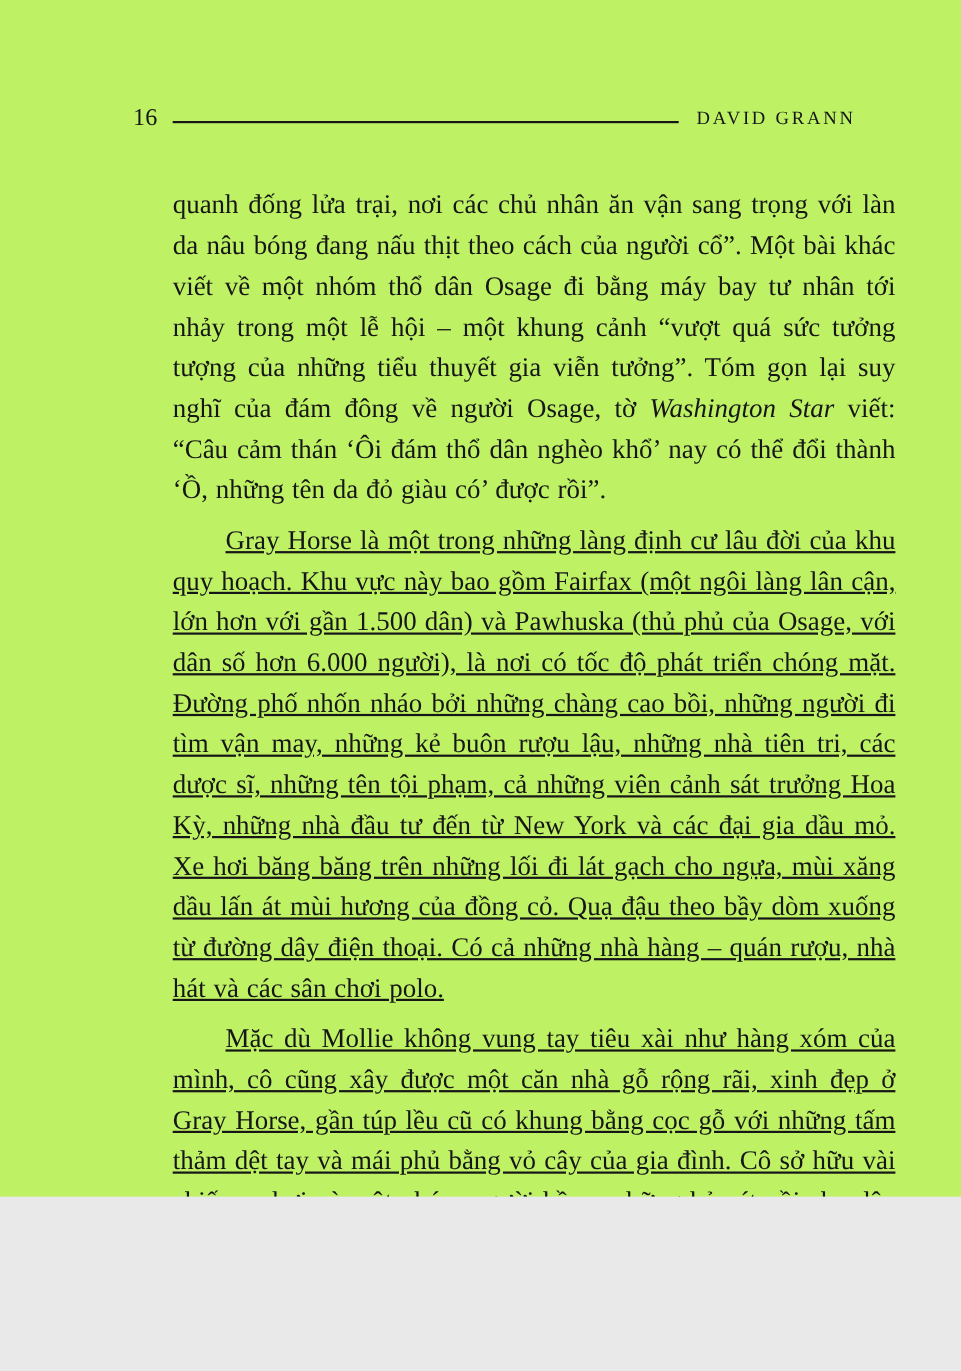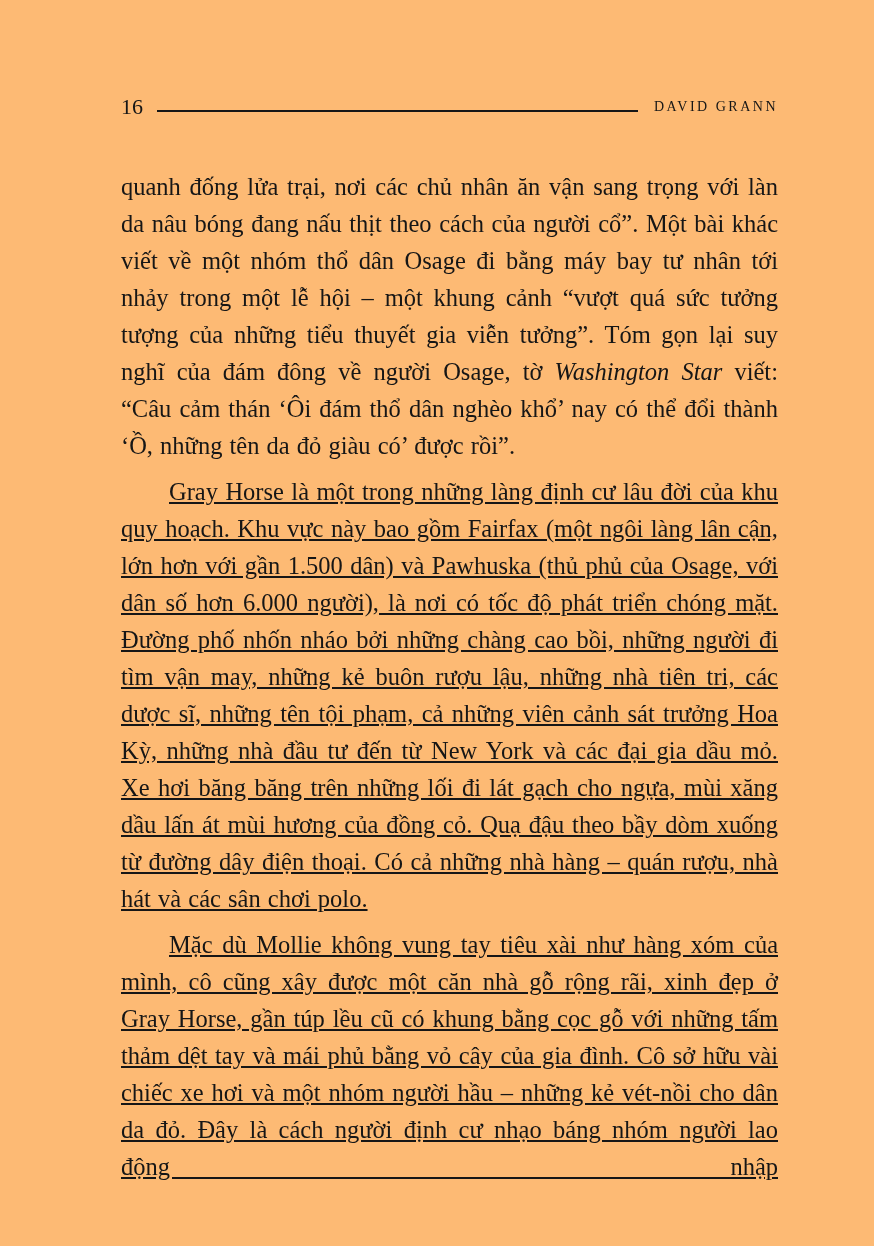--- a/index.html
+++ b/index.html
@@ -1,21 +1,21 @@
 <!DOCTYPE html>
 <html><head>
   <meta charset="utf-8">
   <style>
     * { margin: 0; padding: 0; box-sizing: border-box; }
     html, body { background: #e9e9e9; }
     body { display: flex; justify-content: center; }
     .page {
       width: 874px;
-      height: 1246px;
-      background: #fdba74;
+      height: 1088px;
+      background: #bef264;
       font-family: "Liberation Serif", serif;
       color: #161616;
       padding: 96px 96px 0 121px;
       overflow: hidden;
       position: relative;
     }
     .page-header {
       display: flex;
       align-items: center;
       margin-bottom: 50px;
@@ -28,28 +28,29 @@
     }
     .header-rule {
       flex: 1 1 auto;
       height: 0;
       border-bottom: 2px solid #161616;
       position: relative;
       top: 4px;
       margin-right: 16px;
     }
     .running-head {
-      font-size: 14px;
+      font-size: 17px;
       line-height: 1;
       letter-spacing: 2.5px;
       flex: 0 0 auto;
       text-align: center;
     }
     .page-body {
       width: 100%;
+      margin-left: 36px;
     }
     .para {
       font-size: 24.5px;
       line-height: 37px;
       text-align: justify;
       word-spacing: 1px;
     }
     .para + .para { margin-top: 9px; text-decoration: underline; }
     .indented { text-indent: 48px; }
     .justify-last { text-align-last: justify; }

